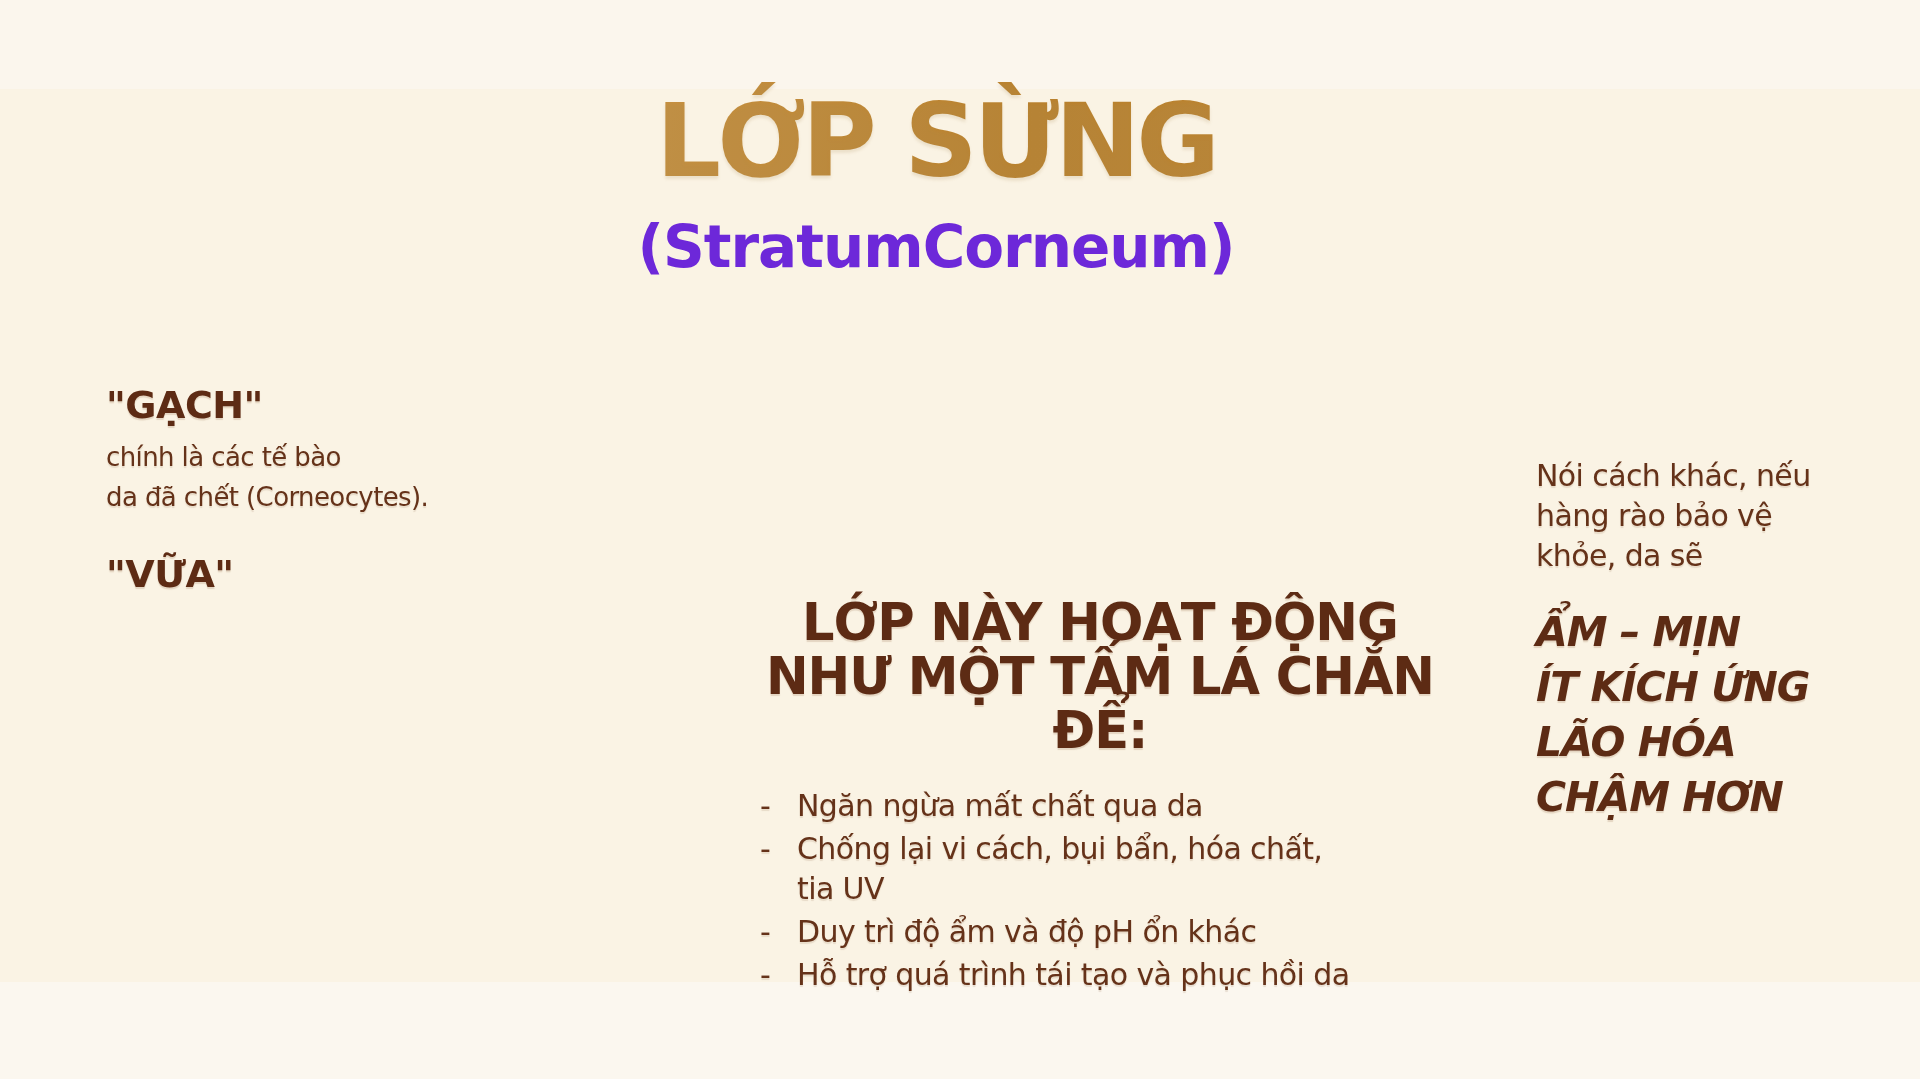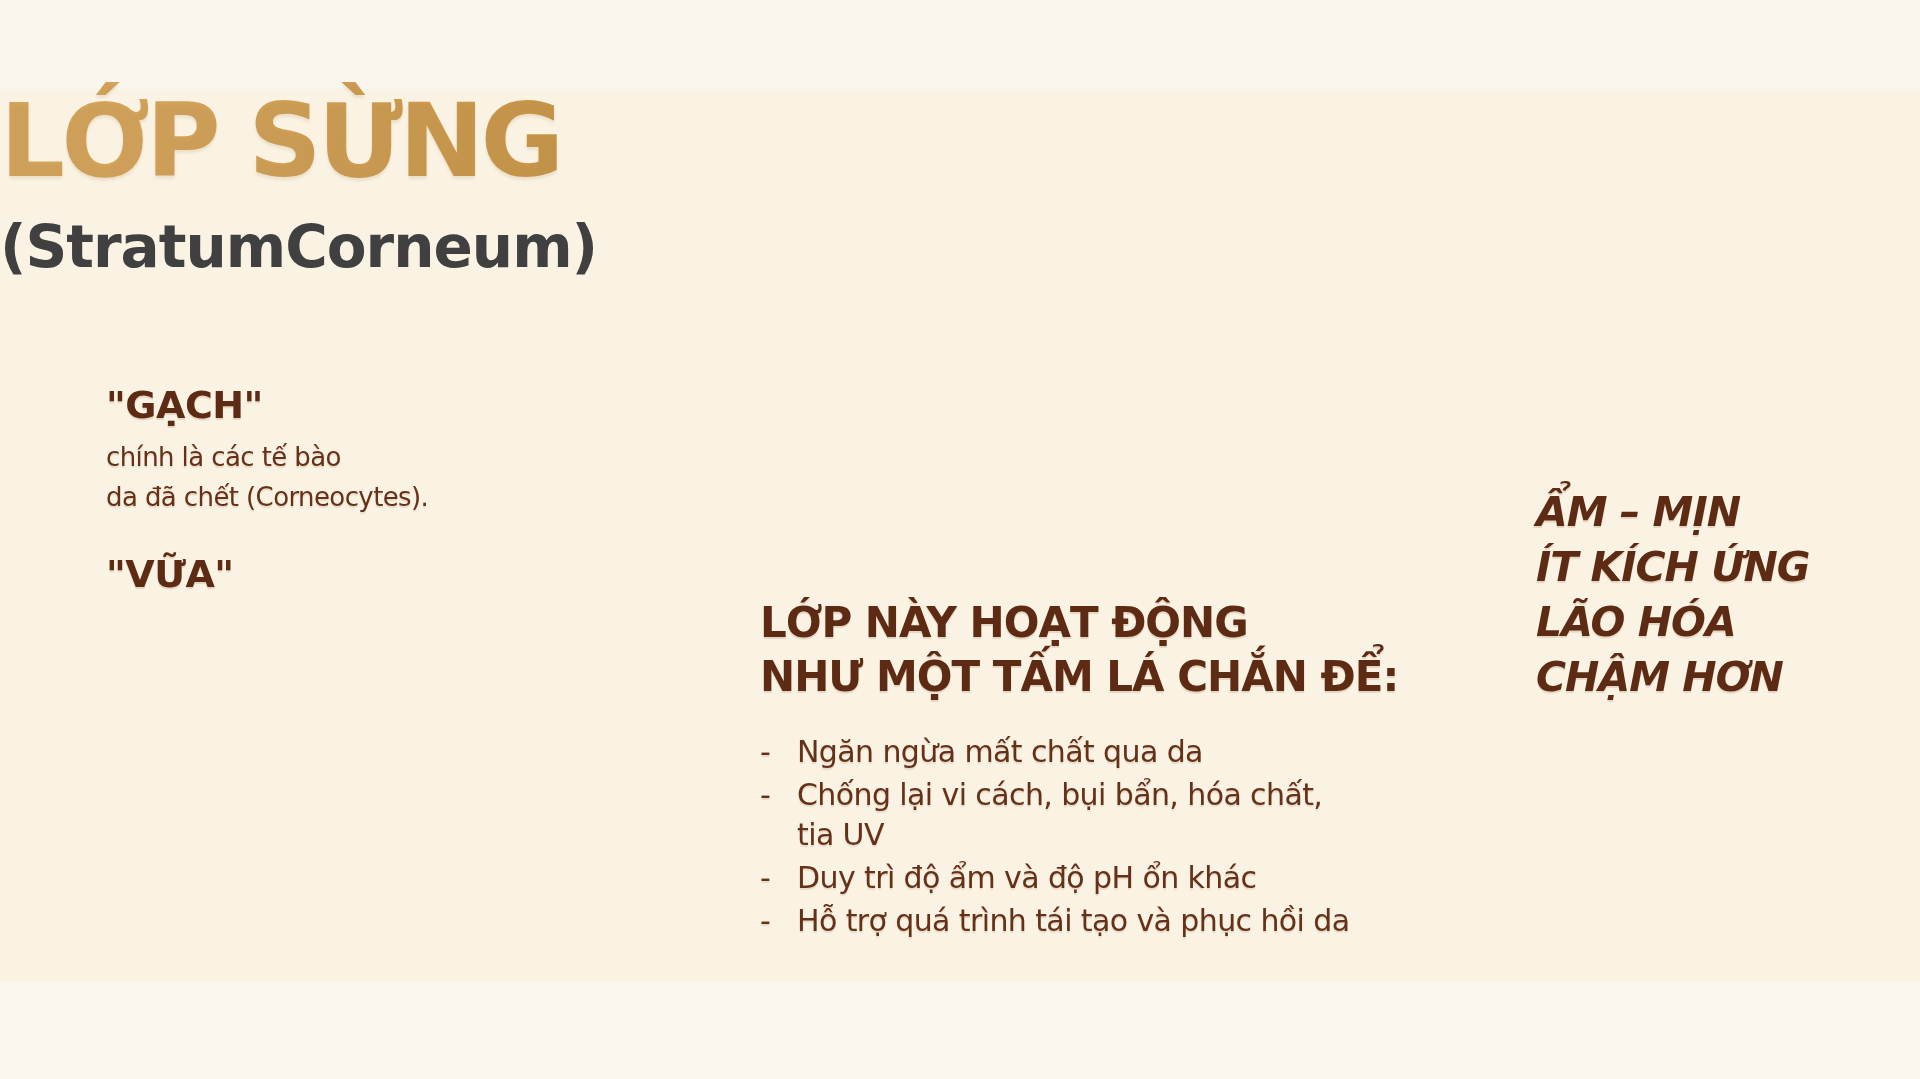--- a/index.html
+++ b/index.html
@@ -25,40 +25,40 @@
   .band-bottom { top: 982px;  height: 97px;  background: #fbf7ef; }
 
   .preline { white-space: pre-line; }
 
   
   .header {
     position: absolute;
     top: 76px;
     left: 0;
     width: 1872px;
-    text-align: left;
+    text-align: center;
   }
   .title {
     font-size: 102px;
     font-weight: 800;
     letter-spacing: -4px;
     line-height: 1.28;
     background: linear-gradient(98deg, #d5a45b 8%, #b9822f 55%, #c18b3b 100%);
     -webkit-background-clip: text;
     background-clip: text;
     color: #b9822f;
     -webkit-text-fill-color: transparent;
     text-shadow: 0 3px 3px rgba(172, 136, 84, 0.18);
   }
   .subtitle {
     margin-top: 6px;
     font-size: 58px;
     font-weight: 600;
     letter-spacing: -1px;
-    color: #404040;
+    color: #6d28d9;
     line-height: 1.2;
   }
 
   
   .left-col {
     position: absolute;
     top: 382px;
     left: 106px;
     width: 560px;
   }
@@ -81,26 +81,27 @@
   }
 
   
   .mid-col {
     position: absolute;
     top: 596px;
     left: 760px;
     width: 680px;
   }
   .mid-heading {
-    font-size: 42px;
+    font-size: 51px;
     font-weight: 800;
     letter-spacing: -1px;
     line-height: 54px;
     color: #5d2b14;
     text-shadow: 0 2px 1px rgba(150, 110, 75, 0.22);
+    text-align: center;
   }
   .bullet-list {
     margin-top: 28px;
   }
   .bullet-item {
     display: flex;
     align-items: flex-start;
     font-size: 30px;
     letter-spacing: -0.6px;
     line-height: 40px;
@@ -181,19 +182,22 @@
         <span class="bullet-text preline">Duy trì độ ẩm và độ pH ổn khác</span>
       </div>
       <div class="bullet-item">
         <span class="bullet-marker">-</span>
         <span class="bullet-text preline">Hỗ trợ quá trình tái tạo và phục hồi da</span>
       </div>
     </div>
   </div>
 
   <div class="right-col">
+    <div class="right-intro preline">Nói cách khác, nếu
+hàng rào bảo vệ
+khỏe, da sẽ</div>
     <div class="right-heading preline">ẨM – MỊN
 ÍT KÍCH ỨNG
 LÃO HÓA
 CHẬM HƠN</div>
   </div>
 
 </div>
 
 </body></html>

